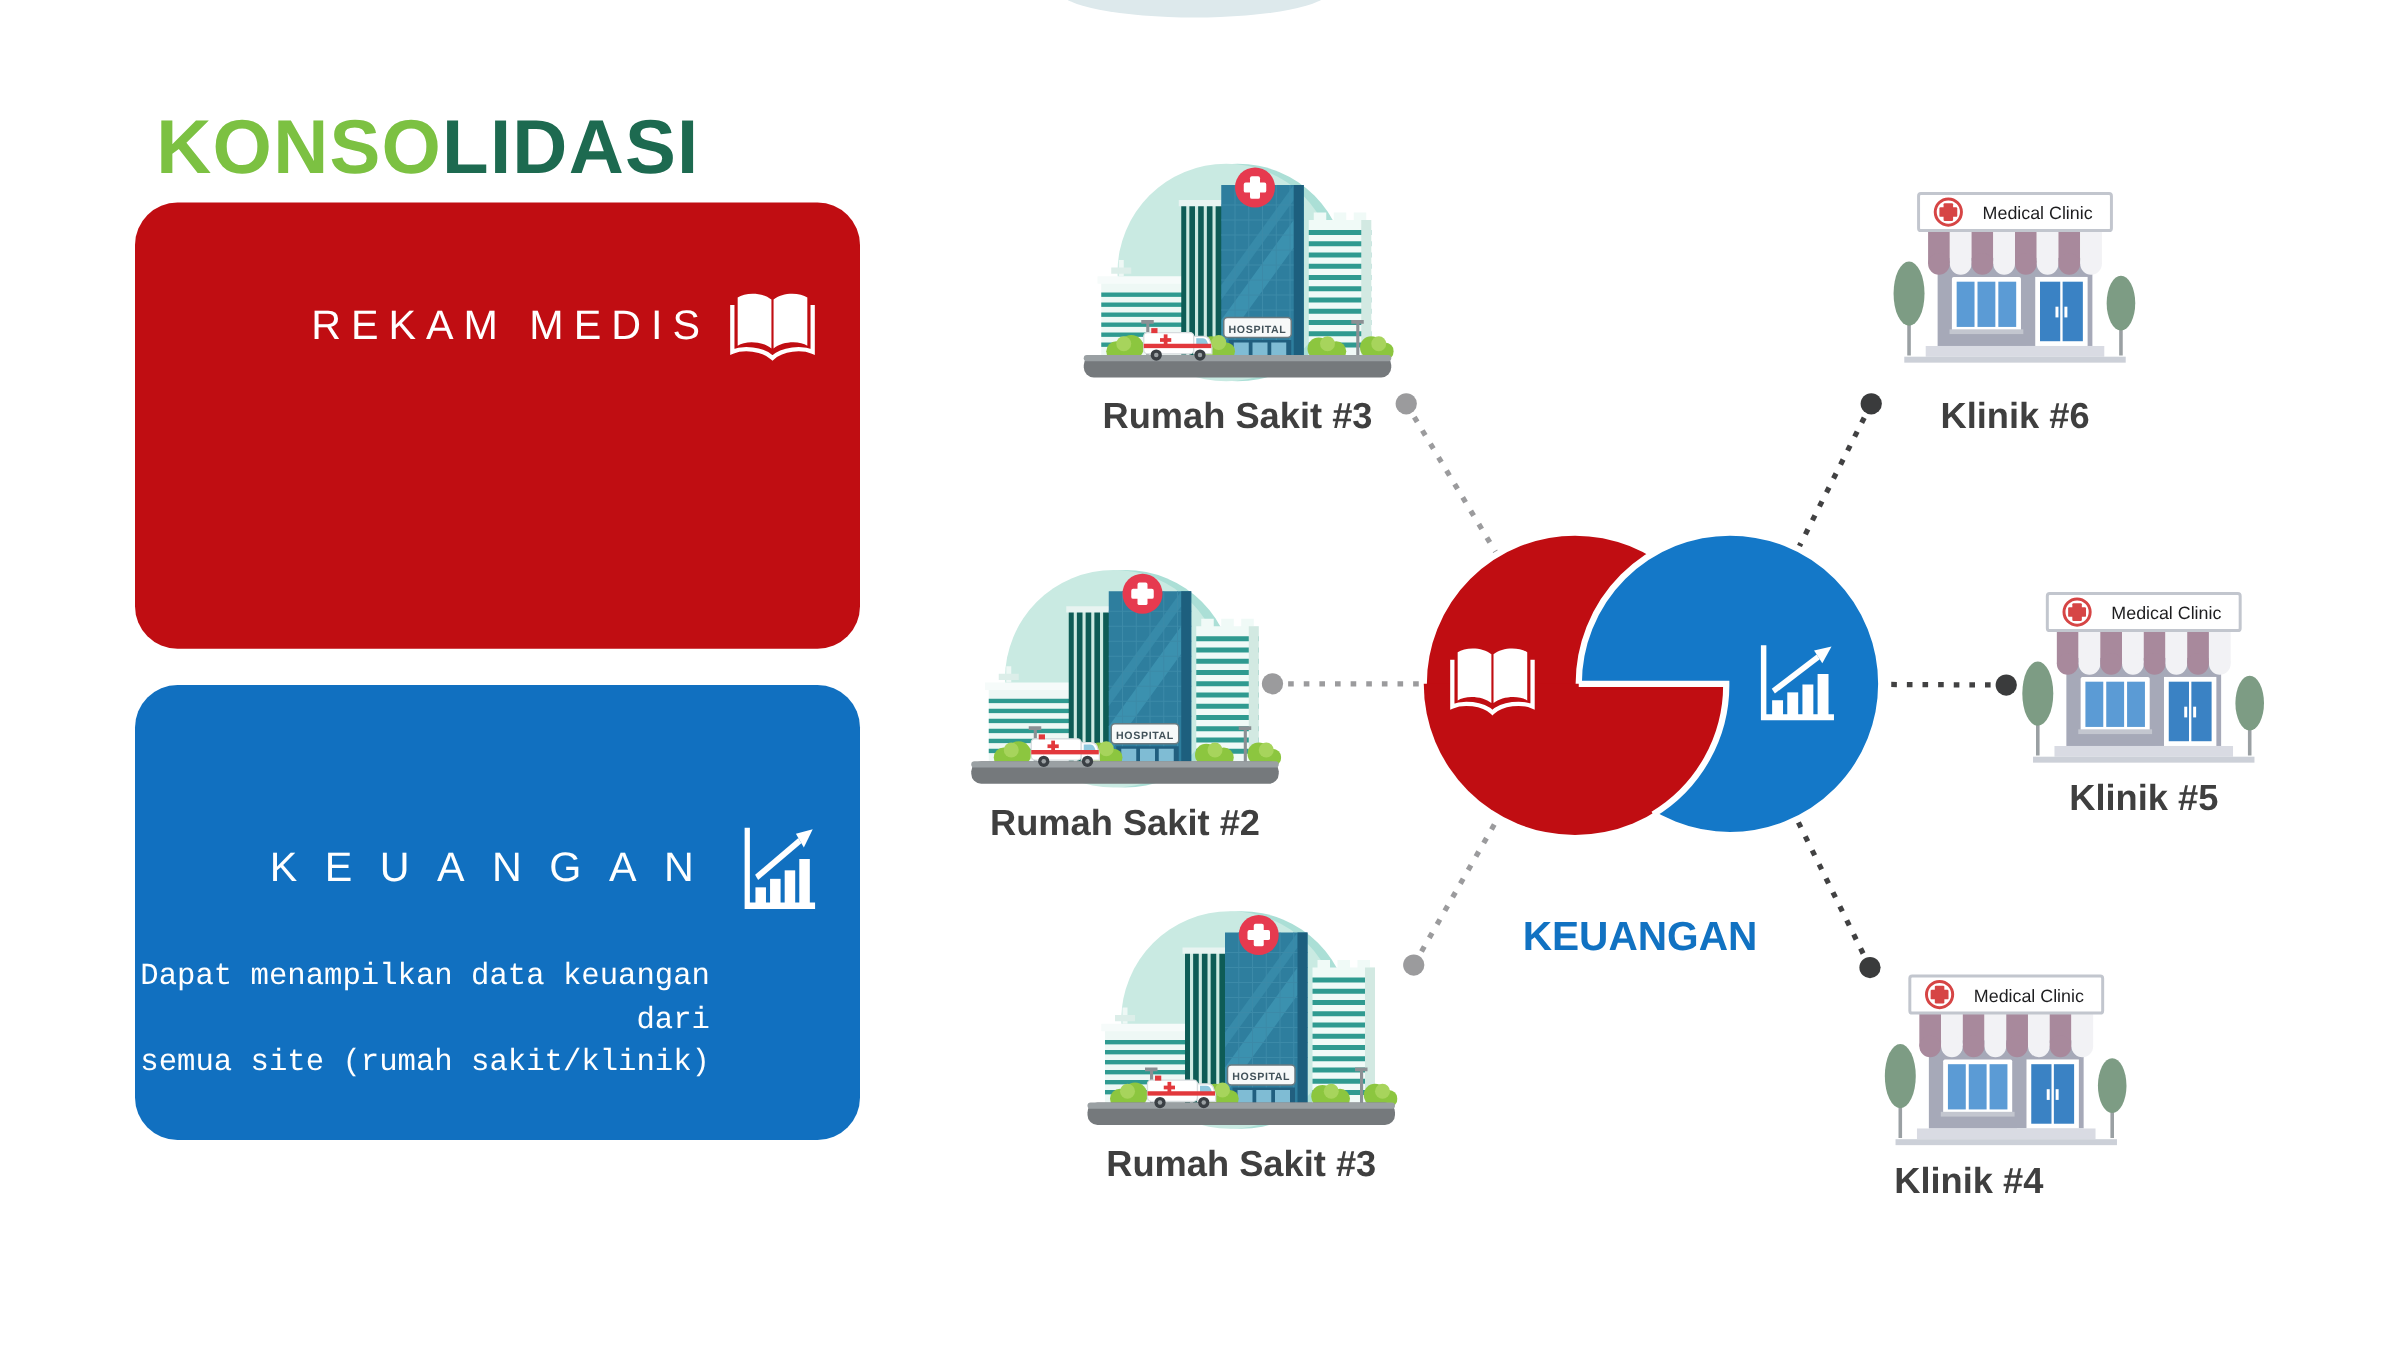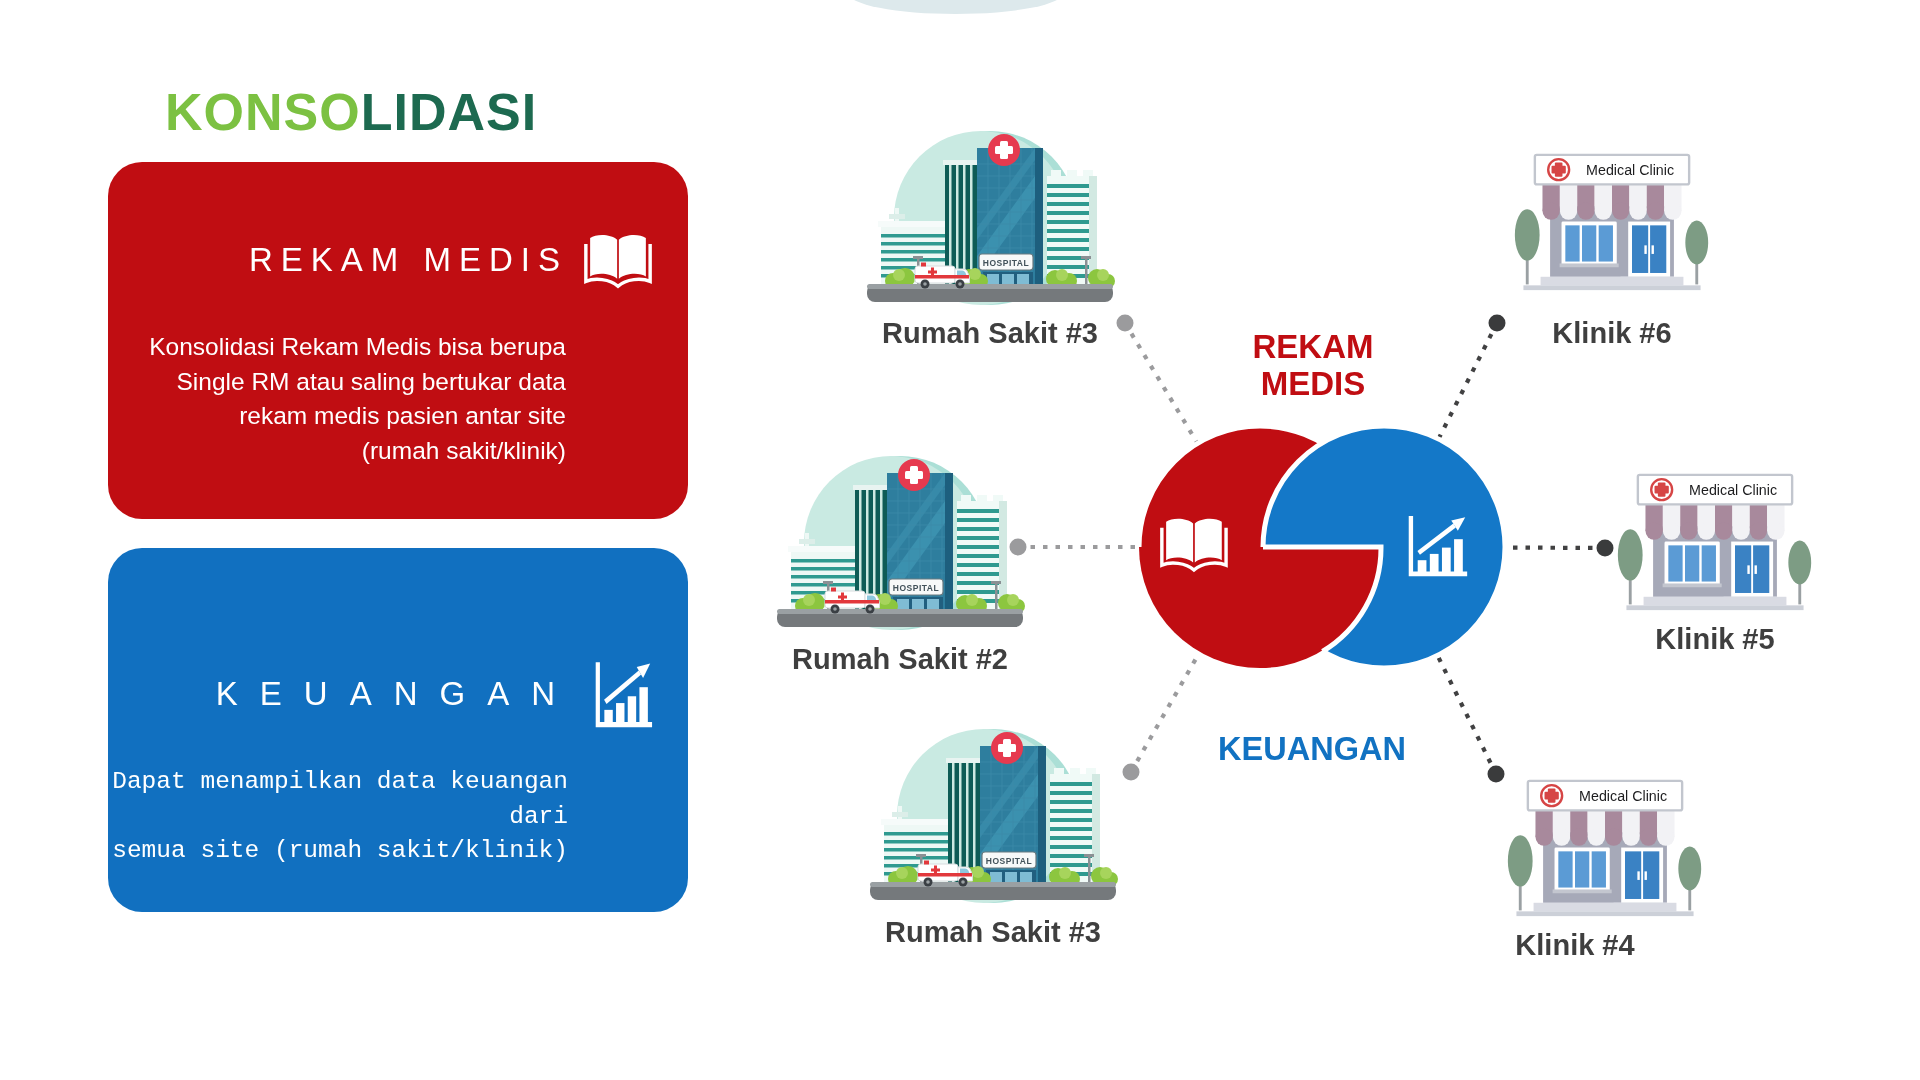--- a/index.html
+++ b/index.html
@@ -7,22 +7,22 @@
          font-family:"Liberation Sans",sans-serif;}
 
   
   .top-decor{position:absolute;left:848px;top:-28px;width:215px;height:42px;
              border-radius:50%;background:#dde9ec;}
 
   
   .logo{position:absolute;left:1740px;top:16px;width:175px;height:64px;}
 
   
-  .title{position:absolute;left:125px;top:82px;font-size:52px;font-weight:bold;
-         letter-spacing:1px;white-space:nowrap;margin-left:40px;}
+  .title{position:absolute;left:125px;top:82px;font-size:61px;font-weight:bold;
+         letter-spacing:1px;white-space:nowrap;}
   .title .t1{color:#7cc142;}
   .title .t2{color:#1d6a50;}
 
   
   .card{position:absolute;left:108px;width:580px;border-radius:34px;color:#fff;}
   .card-red{top:162px;height:357px;background:#c00d12;}
   .card-blue{top:548px;height:364px;background:#1170c0;}
   .card-head{position:absolute;display:flex;align-items:center;}
   .card-red .card-head{top:70px;right:40px;height:56px;gap:20px;}
   .card-blue .card-head{top:112px;right:35px;height:68px;gap:18px;}
@@ -227,24 +227,20 @@
     <span class="t1">KONSO</span><span class="t2">LIDASI</span>
   </div>
 
   <div class="card card-red">
     <div class="card-head">
       <span class="ht">REKAM MEDIS</span>
       <svg width="60" height="54" viewBox="0 0 56 50" overflow="visible">
           <use href="#g-book"></use>
         </svg>
     </div>
-    <div class="card-body">Konsolidasi Rekam Medis bisa berupa
-Single RM atau saling bertukar data
-rekam medis pasien antar site
-(rumah sakit/klinik)</div>
   </div>
 
   <div class="card card-blue">
     <div class="card-head">
       <span class="ht">KEUANGAN</span>
       <svg width="58" height="68" viewBox="0 0 62 60" preserveAspectRatio="none" overflow="visible">
           <use href="#g-chart"></use>
         </svg>
     </div>
     <div class="card-body">Dapat menampilkan data keuangan dari
@@ -317,17 +313,15 @@
     <path d="M1139 547 A121 121 0 0 0 1381 547 Z" fill="#c00d12"></path>
     <path d="M1263 547 H1381 A121 121 0 0 1 1322.5 651.5" fill="none" stroke="#fff" stroke-width="5"></path>
     <g transform="translate(1164,517) scale(1.07)">
       <use href="#g-book"></use>
     </g>
     <g transform="translate(1408,514) scale(0.97,1.05)">
       <use href="#g-chart"></use>
     </g>
   </svg>
 
-  <div class="venn-label venn-label-red">REKAM
-MEDIS</div>
   <div class="venn-label venn-label-blue">KEUANGAN</div>
 
 </div>
 
 </body></html>

